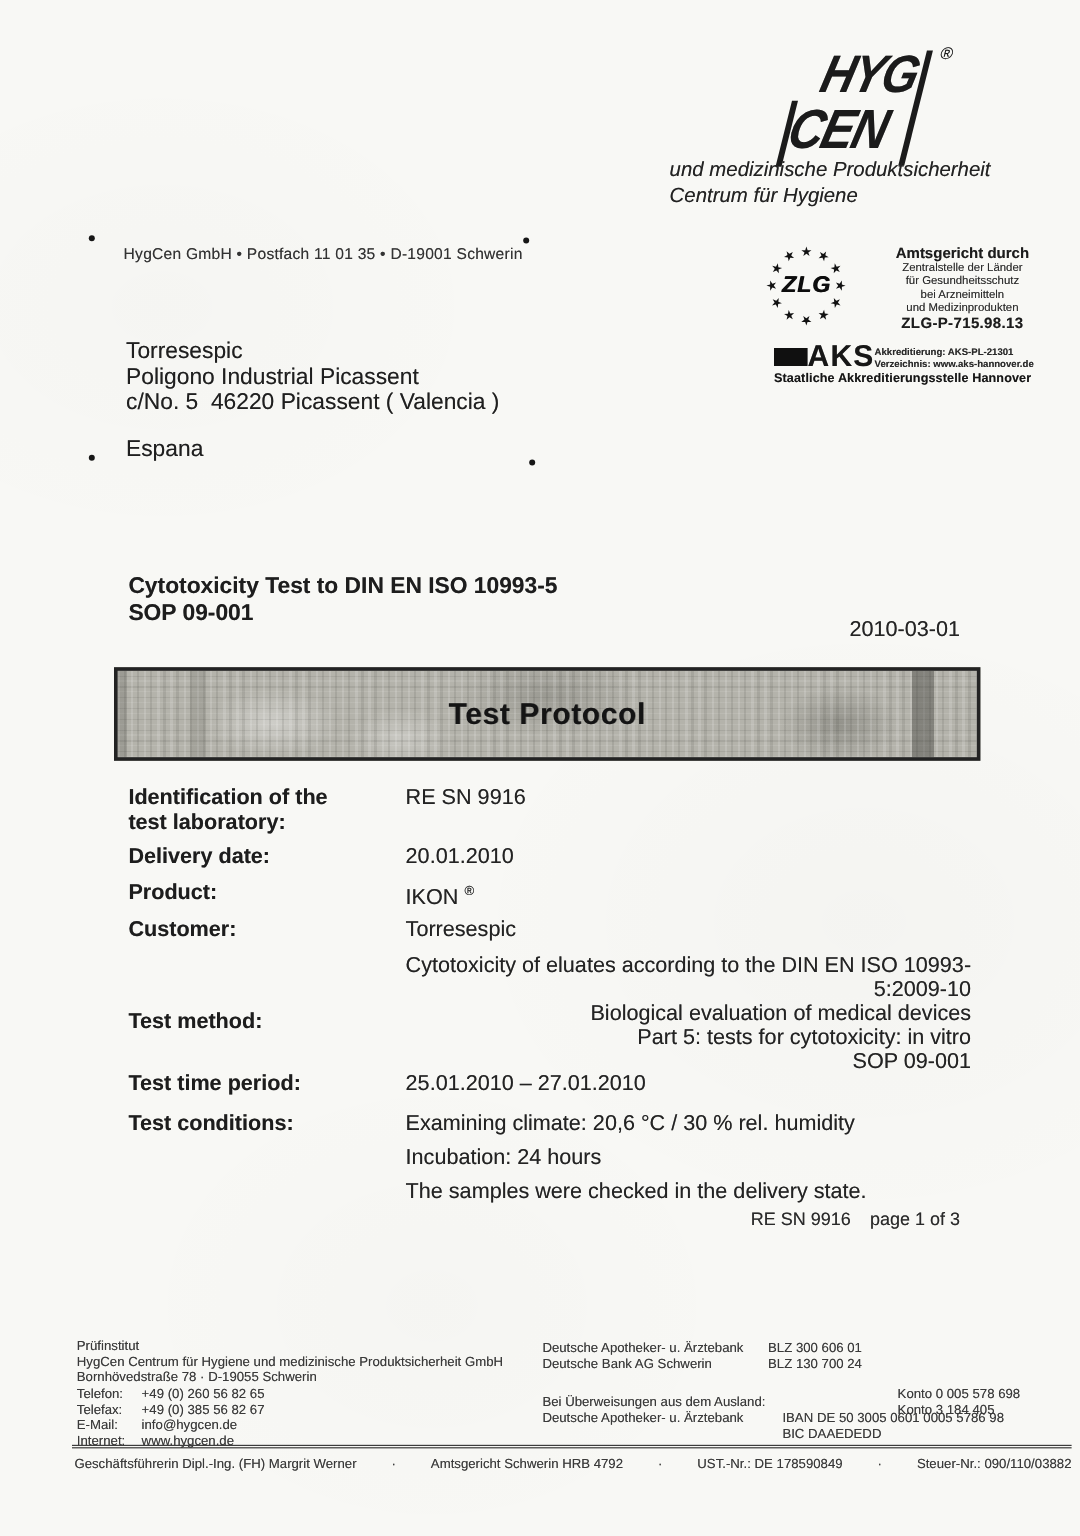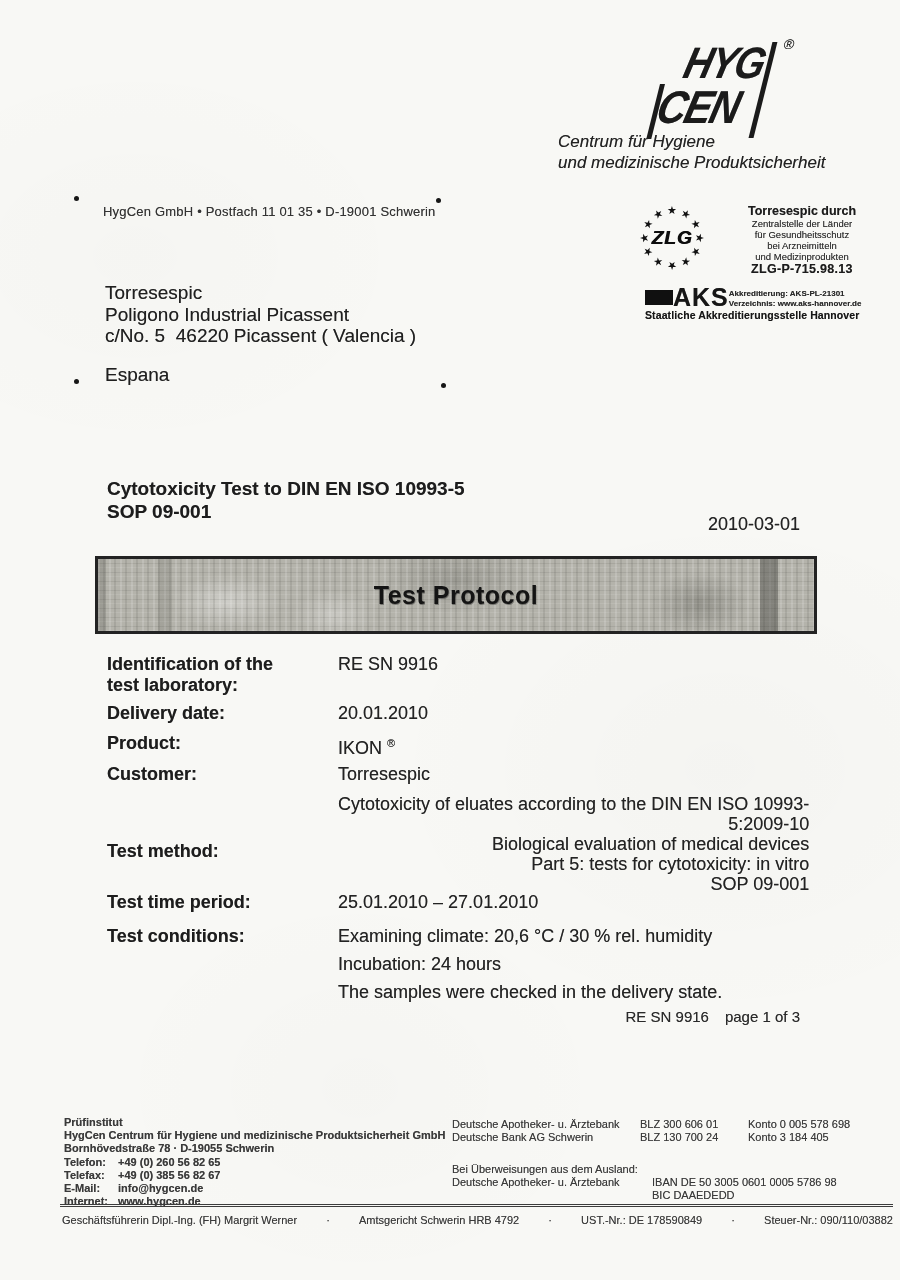--- a/index.html
+++ b/index.html
@@ -84,48 +84,48 @@
   .fvalue { position:absolute; left:338px; font-size:18px; color:#232323; line-height:20px; white-space:pre-line; }
   .r1 { top:654px; } .r2 { top:703px; } .r3 { top:733px; } .r4 { top:764px; }
   .r5l { top:796px;margin-top:45px; } .r5v { top:794px;text-align:right; }
   .r6 { top:892px; } .r7 { top:926px; } .r7b { top:954px; } .r7c { top:982px; }
   .sup-reg { font-size:11px; vertical-align:super; margin-left:5px; }
 
   .page-ref { position:absolute; right:100px; top:1008px; font-size:15px; color:#2a2a2a; display:flex; gap:16px; }
 
   
   .footer { font-size:11px; line-height:13.2px; color:#3a3a3a; text-shadow:0 0 .4px rgba(60,60,60,.6); }
-  .f-inst { position:absolute; left:64px; top:1116px; width:390px;font-weight:bold; }
+  .f-inst { position:absolute; left:64px; top:1116px; width:390px; }
   .f-contact { display:flex; }
   .f-contact .lab { width:54px; flex:0 0 auto; }
   .f-banks-names { position:absolute; left:452px; top:1118px; }
   .f-blz { position:absolute; left:640px; top:1118px; }
-  .f-konto { position:absolute; left:748px; top:1118px; }
+  .f-konto { position:absolute; left:748px; top:1156px; }
   .f-foreign { position:absolute; left:452px; top:1163px; }
   .f-iban { position:absolute; left:640px; top:1176px;margin-left:12px; }
   .f-divider { position:absolute; left:60px; top:1204px; width:833px; height:4px;
                border-top:3px double #3c3c3c; }
   .f-legal { position:absolute; left:62px; top:1214px; width:831px; display:flex;
              justify-content:space-between; align-items:flex-start; font-size:11px; color:#3a3a3a; }
 </style>
 </head>
 <body>
 
 <div class="page">
 
   <div class="logo-mark">
     <div class="logo-line1">HYG</div>
     <div class="logo-slash-a"></div>
     <div class="logo-slash-b"></div>
     <div class="logo-line2">CEN</div>
     <div class="logo-reg">®</div>
   </div>
   <div class="logo-tagline">
+    <div>und medizinische Produktsicherheit</div>
     <div>Centrum für Hygiene</div>
-    <div>und medizinische Produktsicherheit</div>
   </div>
 
   <div class="fold-dot fd1"></div>
   <div class="fold-dot fd2"></div>
   <div class="fold-dot fd3"></div>
   <div class="fold-dot fd4"></div>
 
   <div class="sender">HygCen GmbH • Postfach 11 01 35 • D-19001 Schwerin</div>
 
   <div class="zlg">
@@ -138,21 +138,21 @@
       <span class="st" style="transform:rotate(150deg) translateY(-28px)">★</span>
       <span class="st" style="transform:rotate(180deg) translateY(-28px)">★</span>
       <span class="st" style="transform:rotate(210deg) translateY(-28px)">★</span>
       <span class="st" style="transform:rotate(240deg) translateY(-28px)">★</span>
       <span class="st" style="transform:rotate(270deg) translateY(-28px)">★</span>
       <span class="st" style="transform:rotate(300deg) translateY(-28px)">★</span>
       <span class="st" style="transform:rotate(330deg) translateY(-28px)">★</span>
       <span class="zlg-core">ZLG</span>
     </div>
     <div class="zlg-text">
-      <div class="zlg-t1">Torresespic durch</div>
+      <div class="zlg-t1">Amtsgericht durch</div>
       <div class="zlg-ts">Zentralstelle der Länder</div>
       <div class="zlg-ts">für Gesundheitsschutz</div>
       <div class="zlg-ts">bei Arzneimitteln</div>
       <div class="zlg-ts">und Medizinprodukten</div>
       <div class="zlg-code">ZLG-P-715.98.13</div>
     </div>
   </div>
 
   <div class="aks">
     <div class="aks-row">

